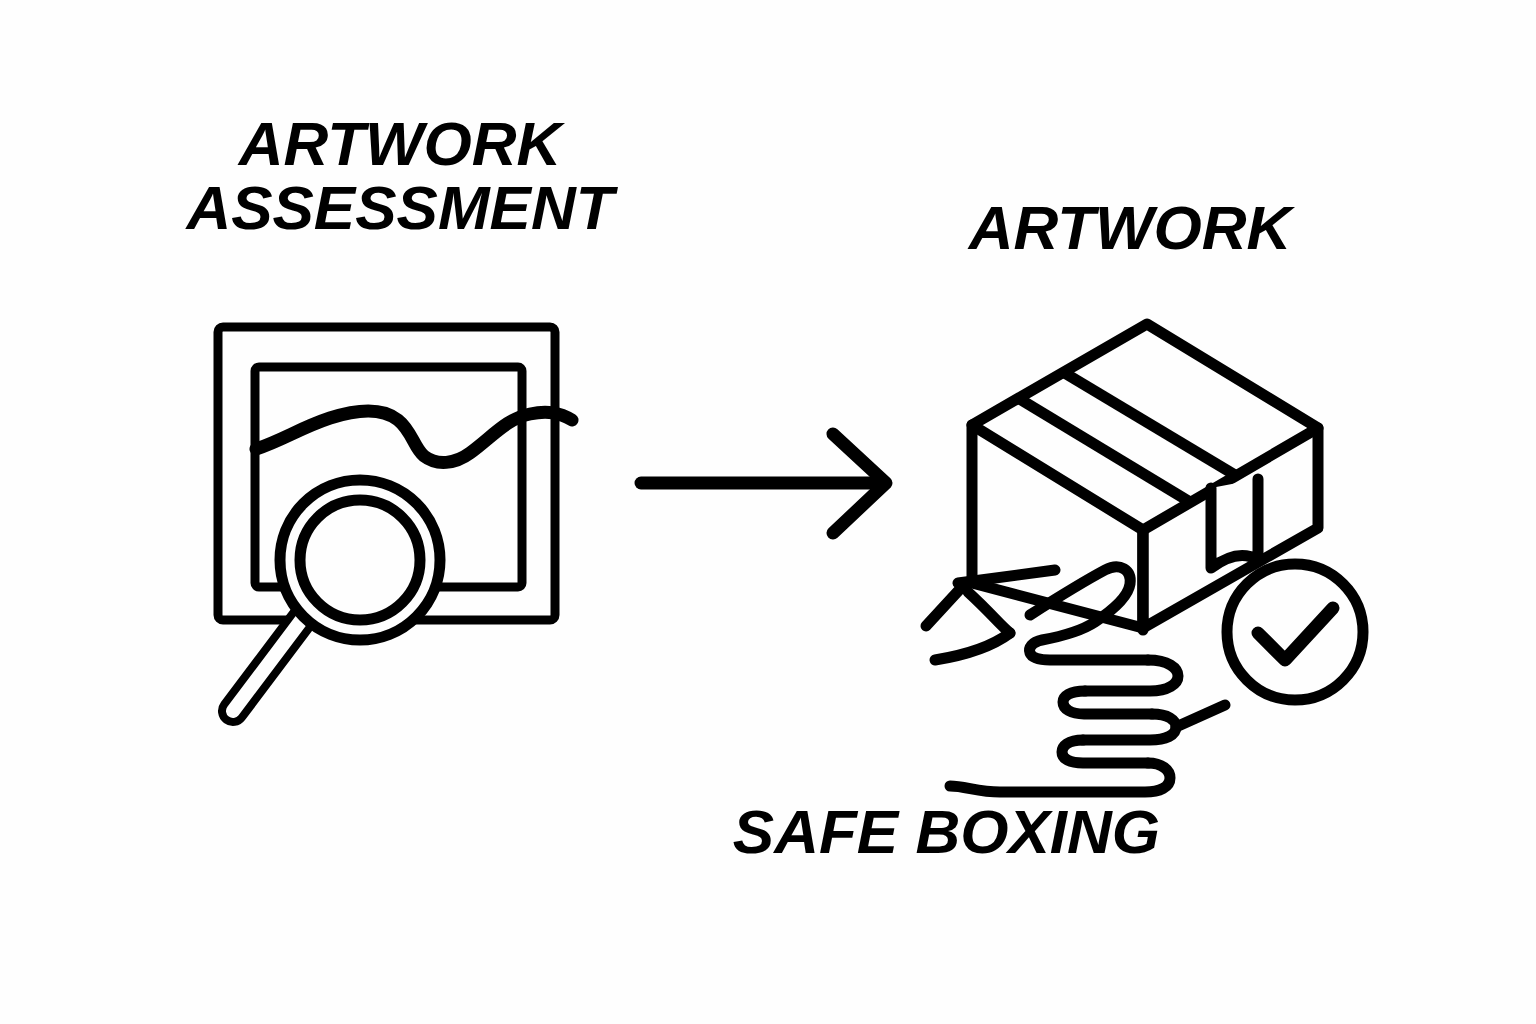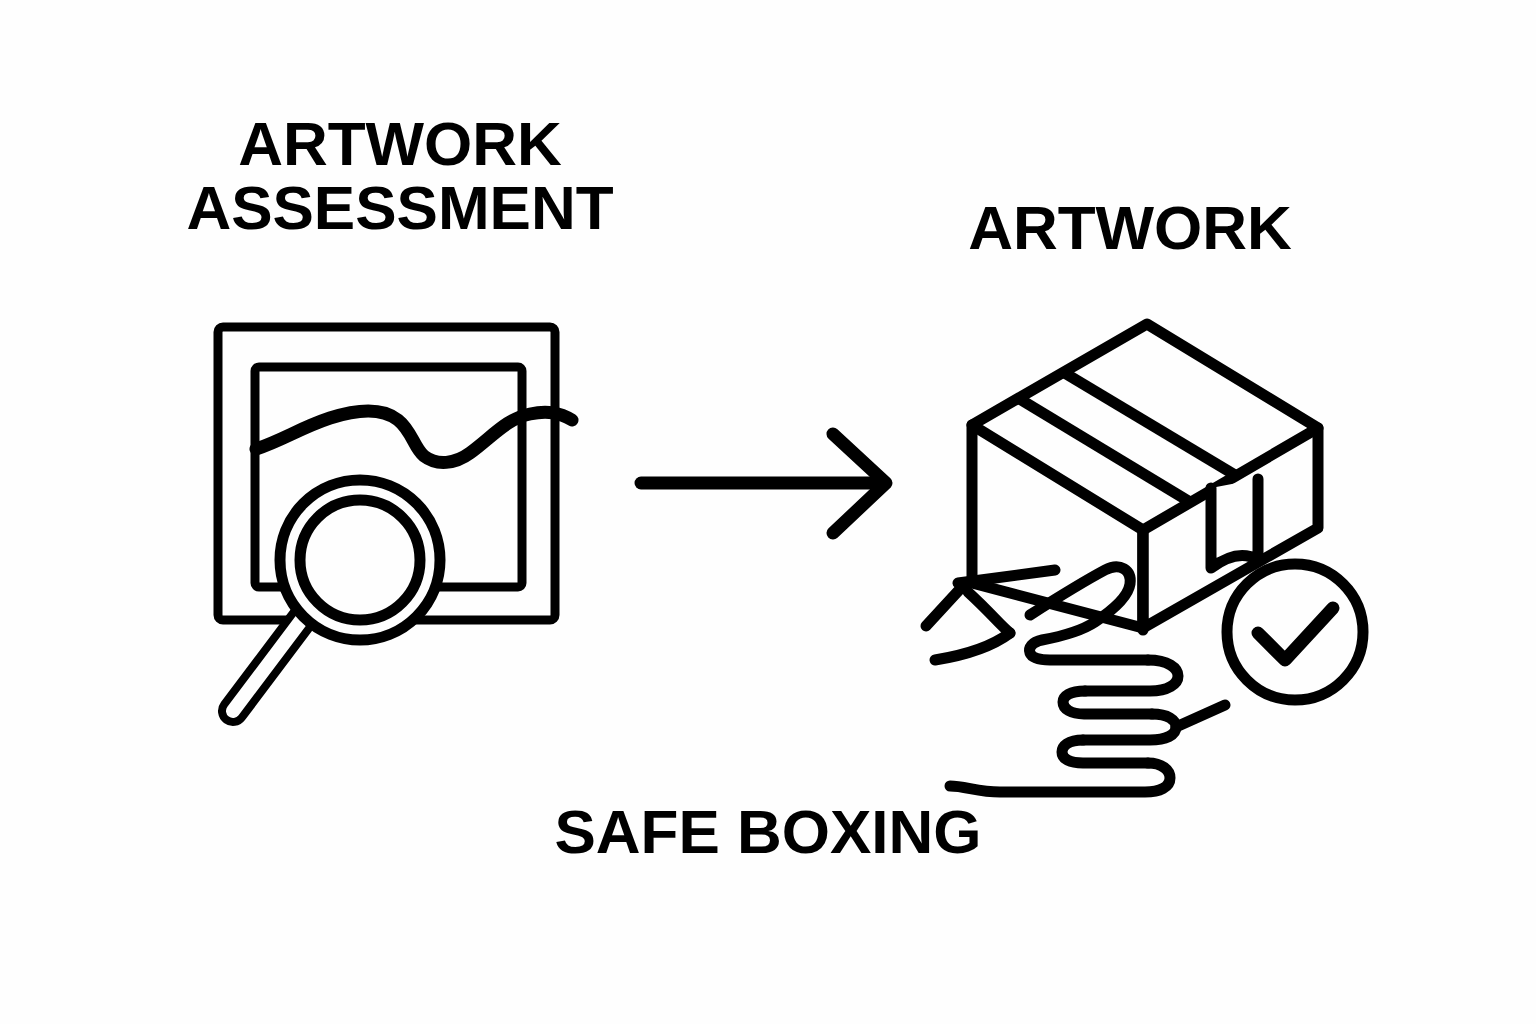--- a/index.html
+++ b/index.html
@@ -10,20 +10,21 @@
   }
   body {
     font-family: "Liberation Sans", sans-serif;
   }
   #canvas {
     position: relative;
     width: 1536px;
     height: 1024px;
     background: #fefefe;
     overflow: hidden;
+    font-style: italic;
   }
   .label {
     position: absolute;
     font-family: "Liberation Sans", sans-serif;
     font-weight: 700;
     color: #000000;
     letter-spacing: 0px;
     line-height: 1.03;
     text-align: center;
     white-space: pre;
@@ -35,24 +36,25 @@
     width: 800px;
     font-size: 62px;
   }
   #label-packing {
     left: 830px;
     top: 196px;
     width: 600px;
     font-size: 62px;
   }
   #label-safe-boxing {
-    left: 368px;
+    left: 360px;
     top: 800px;
     width: 800px;
     font-size: 62px;
+    text-align: right;
   }
   .art {
     position: absolute;
     left: 0;
     top: 0;
     width: 1536px;
     height: 1024px;
     pointer-events: none;
   }
   .art svg { display: block; overflow: visible; }

